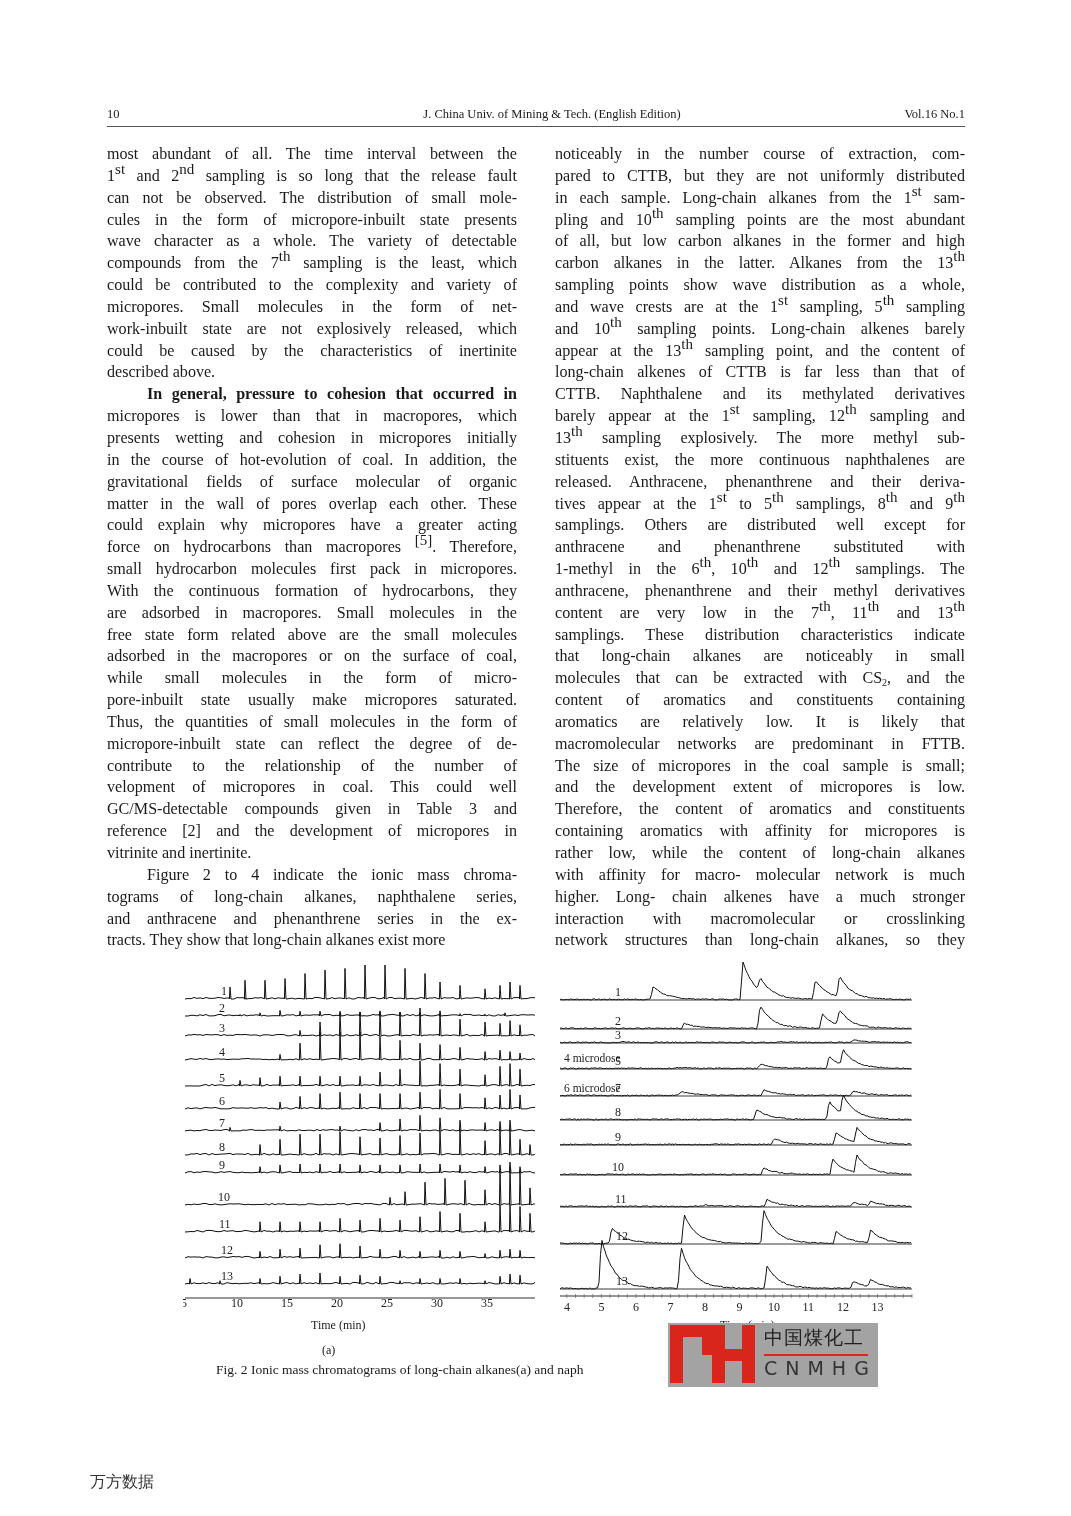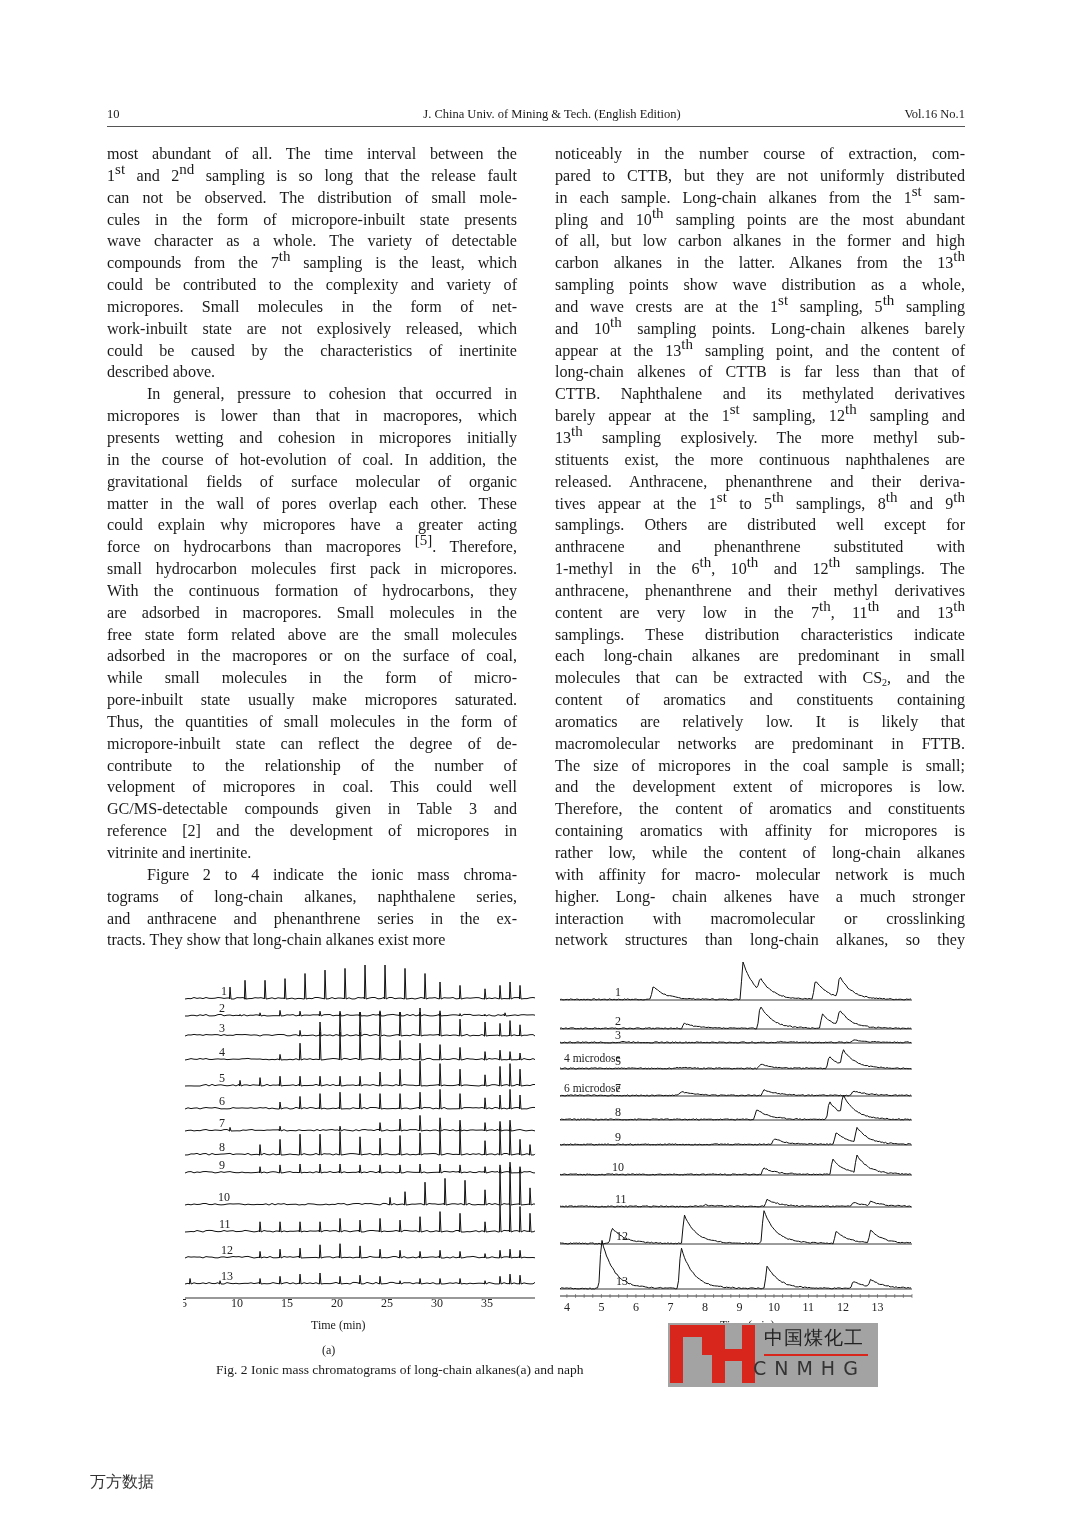--- a/index.html
+++ b/index.html
@@ -22,21 +22,21 @@
 
   .fig { position:absolute; }
   .fig svg { display:block; }
   .axis-lbl { position:absolute; font-size:12px; }
   .caption { position:absolute; left:216px; top:1362px; font-size:13.5px; white-space:nowrap; }
   .sublabel { position:absolute; font-size:12px; }
 
   .logo { position:absolute; left:668px; top:1323px; width:210px; height:64px; background:#a3a3a3; }
   .logo .cn { position:absolute; left:96px; top:2px; font-family:"DejaVu Sans", sans-serif; font-size:19px; color:#222; letter-spacing:1px; }
   .logo .rule { position:absolute; left:96px; top:31px; width:104px; height:2px; background:#d9261c; }
-  .logo .en { position:absolute; left:85px; top:34px; font-family:"DejaVu Sans", sans-serif; font-size:19px; color:#333; letter-spacing:8px; }
+  .logo .en { position:absolute; left:96px; top:34px; font-family:"DejaVu Sans", sans-serif; font-size:19px; color:#333; letter-spacing:8px; }
 
   .wanfang { position:absolute; left:90px; top:1472px; font-family:Liberation Serif, serif; font-size:16px; color:#333; }
 </style>
 </head>
 <body>
 
 <div class="header">
   <span class="pg">10</span>
   <span class="jt">J. China Univ. of Mining &amp; Tech. (English Edition)</span>
   <span class="vol">Vol.16   No.1</span>
@@ -48,21 +48,21 @@
     <span class="line">1<sup>st</sup> and 2<sup>nd</sup> sampling is so long that the release fault</span>
     <span class="line">can not be observed. The distribution of small mole-</span>
     <span class="line">cules in the form of micropore-inbuilt state presents</span>
     <span class="line">wave character as a whole. The variety of detectable</span>
     <span class="line">compounds from the 7<sup>th</sup> sampling is the least, which</span>
     <span class="line">could be contributed to the complexity and variety of</span>
     <span class="line">micropores. Small molecules in the form of net-</span>
     <span class="line">work-inbuilt state are not explosively released, which</span>
     <span class="line">could be caused by the characteristics of inertinite</span>
     <span class="line last">described above.</span>
-    <span class="line" style="text-indent: 40px;">In general, pressure to cohesion that occurred in</span>
+    <span class="line" style="text-indent: 40px; font-weight: bold;">In general, pressure to cohesion that occurred in</span>
     <span class="line">micropores is lower than that in macropores, which</span>
     <span class="line">presents wetting and cohesion in micropores initially</span>
     <span class="line">in the course of hot-evolution of coal. In addition, the</span>
     <span class="line">gravitational fields of surface molecular of organic</span>
     <span class="line">matter in the wall of pores overlap each other. These</span>
     <span class="line">could explain why micropores have a greater acting</span>
     <span class="line">force on hydrocarbons than macropores <sup>[5]</sup>. Therefore,</span>
     <span class="line">small hydrocarbon molecules first pack in micropores.</span>
     <span class="line">With the continuous formation of hydrocarbons, they</span>
     <span class="line">are adsorbed in macropores. Small molecules in the</span>
@@ -99,21 +99,21 @@
     <span class="line">13<sup>th</sup> sampling explosively. The more methyl sub-</span>
     <span class="line">stituents exist, the more continuous naphthalenes are</span>
     <span class="line">released. Anthracene, phenanthrene and their deriva-</span>
     <span class="line">tives appear at the 1<sup>st</sup> to 5<sup>th</sup> samplings, 8<sup>th</sup> and 9<sup>th</sup></span>
     <span class="line">samplings. Others are distributed well except for</span>
     <span class="line">anthracene and phenanthrene substituted with</span>
     <span class="line">1-methyl in the 6<sup>th</sup>, 10<sup>th</sup> and 12<sup>th</sup> samplings. The</span>
     <span class="line">anthracene, phenanthrene and their methyl derivatives</span>
     <span class="line">content are very low in the 7<sup>th</sup>, 11<sup>th</sup> and 13<sup>th</sup></span>
     <span class="line">samplings. These distribution characteristics indicate</span>
-    <span class="line">each long-chain alkanes are predominant in small</span>
+    <span class="line">that long-chain alkanes are noticeably in small</span>
     <span class="line">molecules that can be extracted with CS<sub>2</sub>, and the</span>
     <span class="line">content of aromatics and constituents containing</span>
     <span class="line">aromatics are relatively low. It is likely that</span>
     <span class="line">macromolecular networks are predominant in FTTB.</span>
     <span class="line">The size of micropores in the coal sample is small;</span>
     <span class="line">and the development extent of micropores is low.</span>
     <span class="line">Therefore, the content of aromatics and constituents</span>
     <span class="line">containing aromatics with affinity for micropores is</span>
     <span class="line">rather low, while the content of long-chain alkanes</span>
     <span class="line">with affinity for macro- molecular network is much</span>

